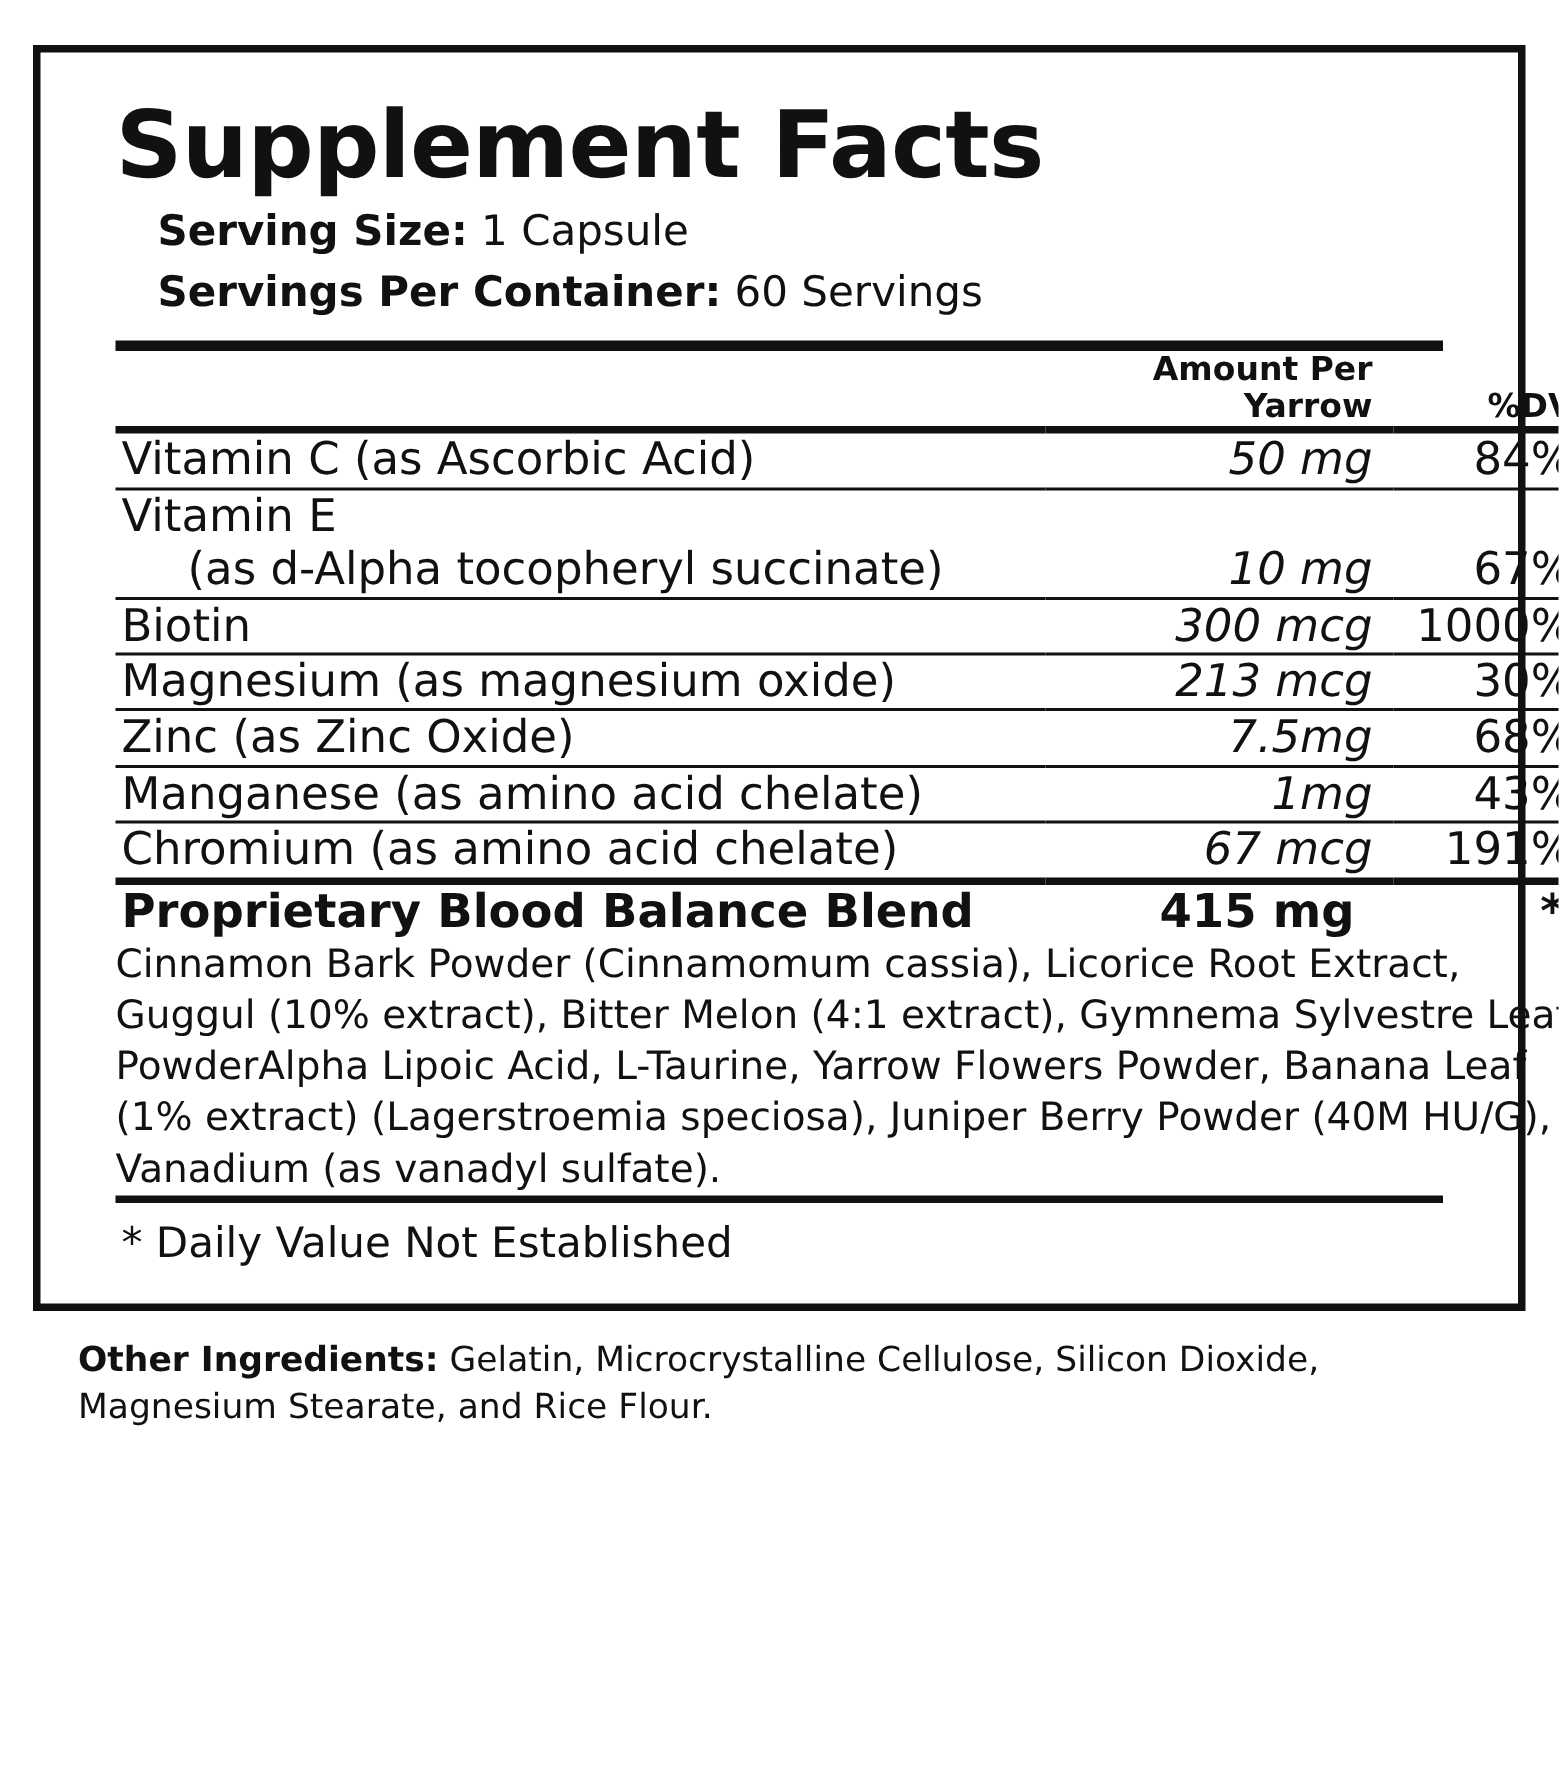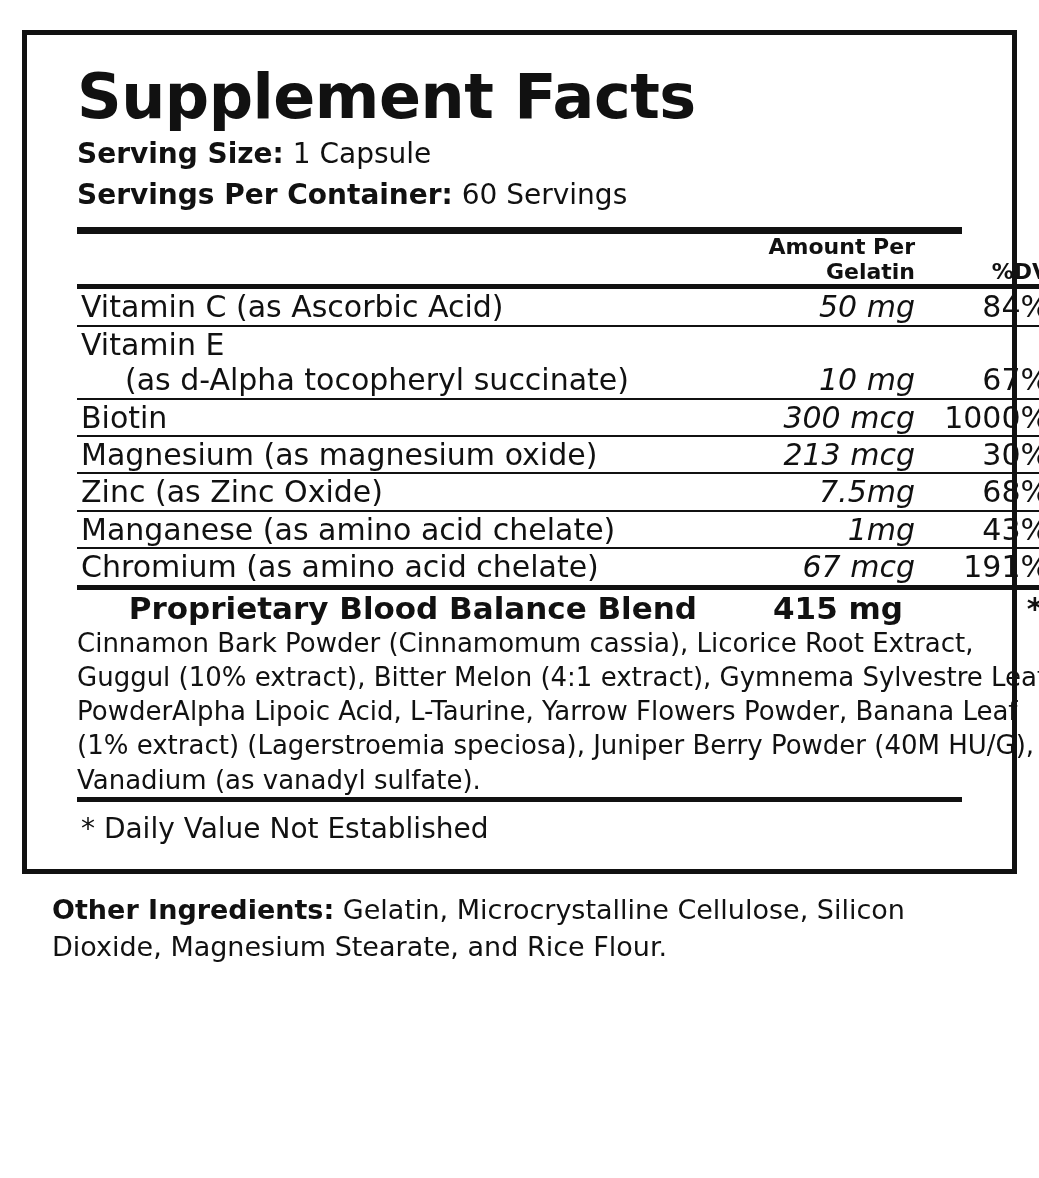--- a/index.html
+++ b/index.html
@@ -34,20 +34,21 @@
     letter-spacing: -0.5px;
     margin: 4px 0 6px 22px;
   }
   .serving-line {
     font-size: 28px;
     line-height: 1.45;
     margin-left: 22px;
   }
   .serving-line b {
     font-weight: 700;
+    margin-left: 28px;
   }
   .rule-thick {
     border-top: 7px solid #111111;
     margin: 12px 22px 0 22px;
   }
   .rule-med {
     border-top: 5px solid #111111;
     margin: 0 22px;
   }
   table.facts {
@@ -102,36 +103,36 @@
     border-bottom: 2px solid #111111;
   }
   .topline td {
     border-top: 5px solid #111111;
   }
   .blend-row td {
     font-size: 31px;
     font-weight: 700;
     padding: 14px 0 8px 0;
   }
-  .blend-row td.name { padding-left: 4px; text-align: right; }
+  .blend-row td.name { padding-left: 4px; }
   .blend-row td.amt { text-align: right; padding-right: 26px; margin-top: 24px; }
   .blend-row td.dv { text-align: right; padding-right: 14px; }
 
   .blend-list {
     font-size: 26px;
     line-height: 1.32;
     padding: 2px 2px 10px 4px;
     text-align: left;
   }
   .dv-note {
     font-size: 28px;
     padding: 10px 0 2px 4px;
   }
   .other {
-    font-size: 27px;
+    font-size: 23px;
     line-height: 1.36;
     margin: 18px 30px 0 30px;
   }
   .other b { font-weight: 700; }
   .indent-wrap { margin: 0 22px; }
 </style>
 </head>
 <body>
 
 <div class="page">
@@ -156,21 +157,21 @@
       <table class="facts">
         <colgroup>
           <col class="col-name">
           <col class="col-amt">
           <col class="col-dv">
         </colgroup>
 
         <tbody>
             <tr class="hdr-row">
           <th class="col-name"></th>
-          <th class="col-amt">Amount Per Gelatin</th>
+          <th class="col-amt">Amount Per Yarrow</th>
           <th class="col-dv">%DV</th>
         </tr>
 
         <tr class="nutrient-row topline rowline">
           <td class="name">Vitamin C (as Ascorbic Acid)</td>
           <td class="amt">50 mg</td>
           <td class="dv">84%</td>
         </tr>
 
         <tr class="nutrient-row rowline">

